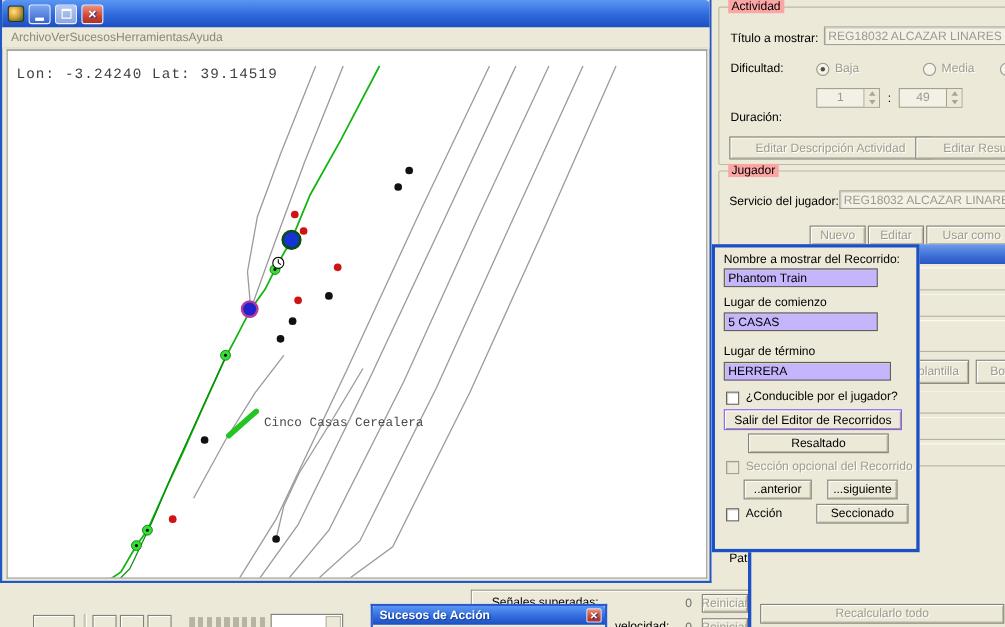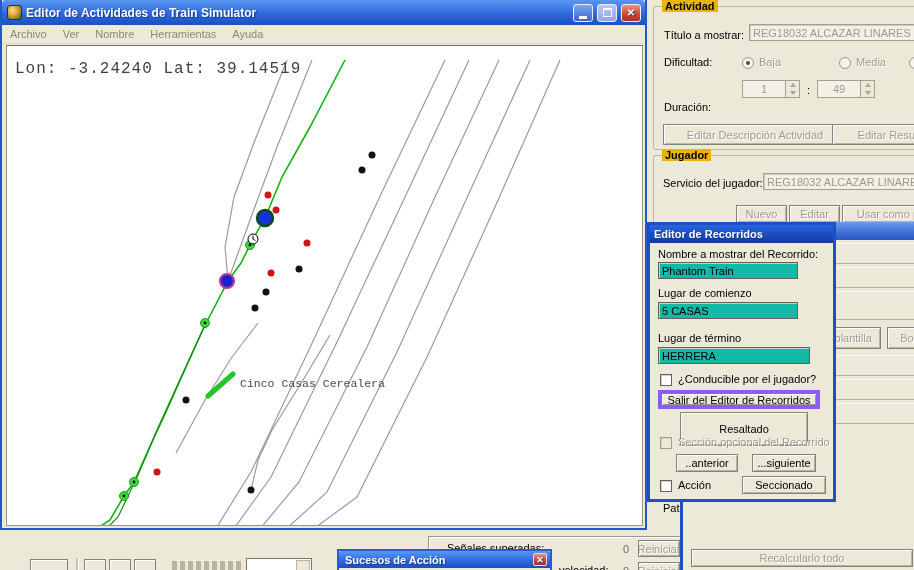--- a/index.html
+++ b/index.html
@@ -14,51 +14,51 @@
     text-shadow:1px 1px 1px #123a8a; }
   .tb-title { flex:1; white-space:nowrap; overflow:hidden; }
   .tb-btn { width:20px; height:18px; border-radius:3px; border:1px solid #e8eefb;
     display:flex; align-items:center; justify-content:center; color:#fff; font-size:10px; font-weight:bold; }
   .tb-min,.tb-max { background:linear-gradient(180deg,#7fa6ee,#3a66cf); }
   .tb-max { background:linear-gradient(180deg,#b9cbf0,#8ba7e0); }
   .tb-close { background:linear-gradient(180deg,#f0927e,#cf4431 60%,#b03020); }
   .glyph-min { width:8px; height:3px; background:#fff; margin-top:9px; }
   .glyph-max { width:9px; height:9px; border:1px solid #fff; border-top:2px solid #fff; background:transparent; }
 
-  .menubar { height:19px; display:flex; align-items:center; gap:16px; padding:0 8px;
+  .menubar { height:19px; display:flex; align-items:center; padding:0 8px;
     background:#ece9d8; color:#8a8879; border-bottom:1px solid #dedbc8; }
   .menu-item { cursor:default; }
 
   .main-window { left:0; top:0; width:647px; height:530px; background:#ece9d8;
     border:2px solid #2158c8; border-top:0; }
   .app-icon { width:15px; height:15px; border-radius:3px;
     background:radial-gradient(circle at 35% 35%, #ffe37a 0%, #d9a03c 45%, #6d7a2e 80%, #41511d 100%);
     border:1px solid #2c3a12; }
 
   .map-client { position:absolute; left:4px; top:45px; width:637px; height:481px;
     background:#fff; border:1px solid #97958a; border-top:1px solid #6e6d64; overflow:hidden; }
   .coords { position:absolute; left:8px; top:14px; font-family:"Liberation Mono","DejaVu Sans Mono",monospace;
-    font-size:16px; color:#3f3f3f; letter-spacing:1px; }
+    font-size:13px; color:#3f3f3f; letter-spacing:1px; }
   #map-svg { position:absolute; left:0; top:6px; }
 
   
   .groupbox { position:absolute; border:1px solid #bcb8a4; border-radius:2px; }
-  .groupbox-label { position:absolute; top:-7px; left:8px; background:#eab308; padding:0 3px; color:#000;font-weight:bold; }
+  .groupbox-label { position:absolute; top:-7px; left:8px; background:#fca5a5; padding:0 3px; color:#000; }
 
   .xp-label { position:absolute; white-space:nowrap; }
-  .xp-input { position:absolute; background:#14b8a6; border:1px solid #636055;
+  .xp-input { position:absolute; background:#c4b5fd; border:1px solid #636055;
     box-shadow:inset 1px 1px 0 #cfccbd; font-family:"Liberation Sans",sans-serif; font-size:11px;
     padding:1px 3px; color:#000; height:17px; }
   .xp-input.disabled { background:#f3f1e6; color:#9c9a8c; border-color:#a3a091; }
   .xp-btn { position:absolute; background:#ece9d8; border:1px solid #848278;
     box-shadow:inset 1px 1px 0 #fff, inset -1px -1px 0 #b9b5a3;
     font-family:"Liberation Sans",sans-serif; font-size:11px; color:#000;
     display:flex; align-items:center; justify-content:center; white-space:nowrap; overflow:hidden; }
   .xp-btn.disabled { color:#9e9b8e; text-shadow:1px 1px 0 #fff; }
-  .xp-btn.default { border:4px solid #8b5cf6; box-shadow:inset 1px 1px 0 #fff, inset -1px -1px 0 #9d9a8b; }
+  .xp-btn.default { border:1px solid #8b5cf6; box-shadow:inset 1px 1px 0 #fff, inset -1px -1px 0 #9d9a8b; }
 
   .radio { position:absolute; width:12px; height:12px; border-radius:50%;
     border:1px solid #9a988a; background:#f6f4ea; }
   .radio .dot { position:absolute; left:3px; top:3px; width:4px; height:4px; border-radius:50%; background:#50504a; }
   .checkbox { position:absolute; width:12px; height:12px; background:#fff; border:1px solid #64625a;
     box-shadow:inset 1px 1px 0 #d5d2c4; }
   .checkbox.disabled { background:#ece9d8; border-color:#a3a091; }
   .dis-text { color:#9e9b8e; text-shadow:1px 1px 0 #fff; }
 
   .spinbox { position:absolute; height:18px; background:#f3f1e6; border:1px solid #a3a091;
@@ -104,35 +104,34 @@
   .stub-combo .cb-arrow { position:absolute; right:1px; top:1px; bottom:1px; width:14px;
     background:#ece9d8; border:1px solid #b9b5a3; }
   .vsep { position:absolute; top:558px; width:2px; height:12px; background:#c9c5b4; box-shadow:1px 0 0 #fff; }
 </style>
 </head>
 <body>
 
 <div class="abs main-window">
   <div class="titlebar">
     <div class="app-icon"></div>
-    <div class="tb-title">Editor de Actividades de Train Simulator</div>
     <div class="tb-btn tb-min">
         <span class="glyph-min"></span>
       </div>
     <div class="tb-btn tb-max">
         <span class="glyph-max"></span>
       </div>
     <div class="tb-btn tb-close">
         <span>✕</span>
       </div>
   </div>
   <div class="menubar">
     <span class="menu-item">Archivo</span>
     <span class="menu-item">Ver</span>
-    <span class="menu-item">Nombre</span>
+    <span class="menu-item">Sucesos</span>
     <span class="menu-item">Herramientas</span>
     <span class="menu-item">Ayuda</span>
   </div>
   <div class="map-client">
     <svg id="map-svg" width="637" height="475" viewBox="0 0 637 475">
         <polyline points="305,8 270,95 243,168 221,229" fill="none" stroke="#9b9b9b" stroke-width="1.2"></polyline>
         <polyline points="280,8 248,88 227,145 218,195 221,229" fill="none" stroke="#9b9b9b" stroke-width="1.2"></polyline>
         <polyline points="438,8 375,140 308,285 244,420 208,478" fill="none" stroke="#9b9b9b" stroke-width="1.2"></polyline>
         <polyline points="462,8 398,145 330,290 264,425 226,478" fill="none" stroke="#9b9b9b" stroke-width="1.2"></polyline>
         <polyline points="492,8 428,145 360,295 292,430 252,478" fill="none" stroke="#9b9b9b" stroke-width="1.2"></polyline>
@@ -254,34 +253,31 @@
 <div class="vsep" style="left:76px;"></div>
 <div class="stub-btn" style="left:84px;width:22px;"></div>
 <div class="stub-btn" style="left:109px;width:22px;"></div>
 <div class="stub-btn" style="left:134px;width:22px;"></div>
 <div class="abs" style="left:172px;top:561px;width:70px;height:9px;background:repeating-linear-gradient(90deg,#b7b4a4 0 5px,transparent 5px 8px);"></div>
 <div class="stub-combo" style="left:246px;width:66px;">
     <span class="cb-arrow"></span>
   </div>
 
 <div class="abs dialog">
-  <div class="titlebar">
-    <div class="tb-title">Editor de Recorridos</div>
-  </div>
   <div class="dlg-body">
     <span class="xp-label" style="left:8px;top:5px;">Nombre a mostrar del Recorrido:</span>
     <input class="xp-input" style="left: 8px; top: 19px; width: 140px;" value="Phantom Train">
     <span class="xp-label" style="left:8px;top:44px;">Lugar de comienzo</span>
     <input class="xp-input" style="left: 8px; top: 59px; width: 140px;" value="5 CASAS">
     <span class="xp-label" style="left:8px;top:89px;">Lugar de término</span>
     <input class="xp-input" style="left: 8px; top: 104px; width: 152px;" value="HERRERA">
     <span class="checkbox" style="left:10px;top:131px;"></span>
     <span class="xp-label" style="left:28px;top:130px;">¿Conducible por el jugador?</span>
     <div class="xp-btn default" style="left:8px;top:147px;width:162px;height:19px;">Salir del Editor de Recorridos</div>
-    <div class="xp-btn" style="left:30px;top:169px;width:128px;height:34px;">Resaltado</div>
+    <div class="xp-btn" style="left:30px;top:169px;width:128px;height:18px;">Resaltado</div>
     <span class="checkbox disabled" style="left:10px;top:194px;"></span>
     <span class="xp-label dis-text" style="left:28px;top:193px;">Sección opcional del Recorrido</span>
     <div class="xp-btn" style="left:26px;top:211px;width:62px;height:18px;">..anterior</div>
     <div class="xp-btn" style="left:102px;top:211px;width:64px;height:18px;">...siguiente</div>
     <span class="checkbox" style="left:10px;top:237px;"></span>
     <span class="xp-label" style="left:28px;top:236px;">Acción</span>
     <div class="xp-btn" style="left:92px;top:233px;width:84px;height:18px;">Seccionado</div>
   </div>
 </div>
 

